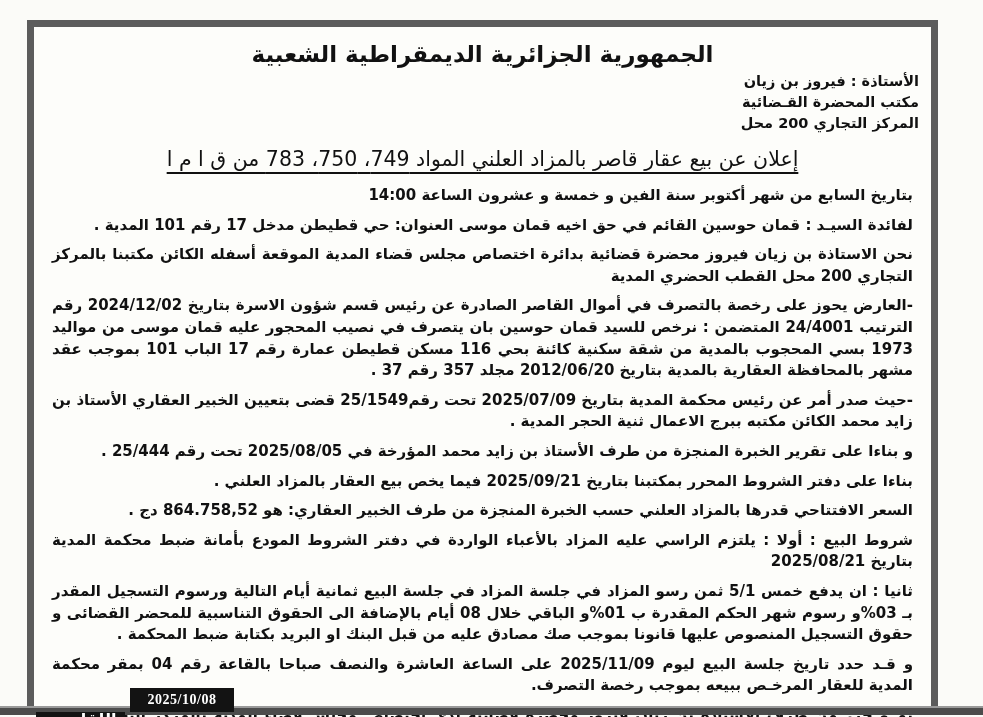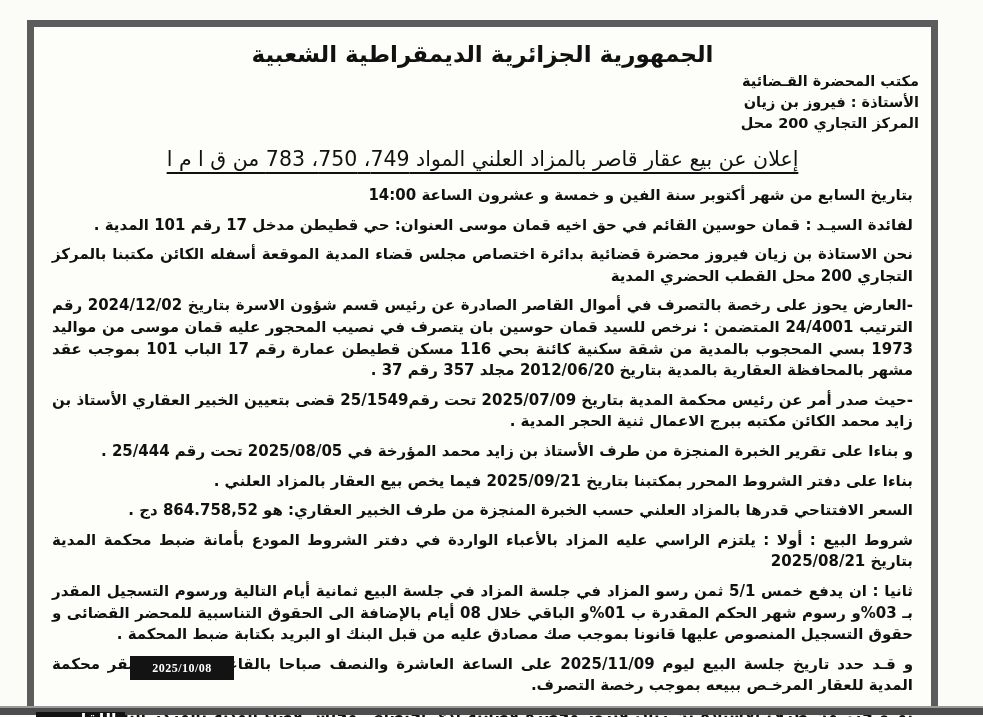--- a/index.html
+++ b/index.html
@@ -66,46 +66,46 @@
     box-sizing: border-box;
   }
   .badge-source {
     left: 36px; top: 712px;
     width: 89px; height: 14px;
     font-size: 16px;
     direction: rtl;
     padding-left: 28px;
   }
   .badge-date {
-    left: 130px; top: 656px;
+    left: 130px; top: 688px;
     width: 104px; height: 24px;
     font-family: "Liberation Serif", serif;
-    font-size: 12px;
+    font-size: 14px;
     letter-spacing: 0.5px;
     direction: ltr;
   }
   .separator-bar {
     position: absolute;
     left: 0; top: 706px;
     width: 983px; height: 9px;
     background: #4c4c4c;
     border-top: 2px solid #9a9a9a;
     box-sizing: border-box;
   }
 </style>
 </head>
 <body>
 
 <div class="frame">
 
   <h1 class="republic-title">الجمهورية الجزائرية الديمقراطية الشعبية</h1>
 
   <div class="office-block">
+    <div>الأستاذة : فيروز بن زيان</div>
     <div>مكتب المحضرة القـضائية</div>
-    <div>الأستاذة : فيروز بن زيان</div>
     <div>المركز التجاري 200 محل</div>
   </div>
 
   <h2 class="announcement-title">إعلان عن بيع عقار قاصر بالمزاد العلني المواد 749، 750، 783 من ق ا م ا</h2>
 
   <div class="notice-body">
     <p>بتاريخ السابع من شهر أكتوبر سنة الفين و خمسة و عشرون الساعة 14:00</p>
     <p>لفائدة السيـد : قمان حوسين القائم في حق اخيه قمان موسى   العنوان: حي قطيطن مدخل 17 رقم 101 المدية .</p>
     <p>نحن الاستاذة بن زيان فيروز محضرة قضائية بدائرة اختصاص مجلس قضاء المدية الموقعة أسفله الكائن مكتبنا بالمركز التجاري 200 محل القطب الحضري المدية</p>
     <p>-العارض يحوز على رخصة بالتصرف في أموال القاصر الصادرة عن رئيس قسم شؤون الاسرة بتاريخ 2024/12/02 رقم الترتيب 24/4001 المتضمن : نرخص للسيد قمان حوسين بان يتصرف في نصيب المحجور عليه قمان موسى من مواليد 1973 بسي المحجوب بالمدية من شقة سكنية كائنة بحي 116 مسكن قطيطن عمارة رقم 17 الباب 101 بموجب عقد مشهر بالمحافظة العقارية بالمدية  بتاريخ 2012/06/20 مجلد 357 رقم 37 .</p>

